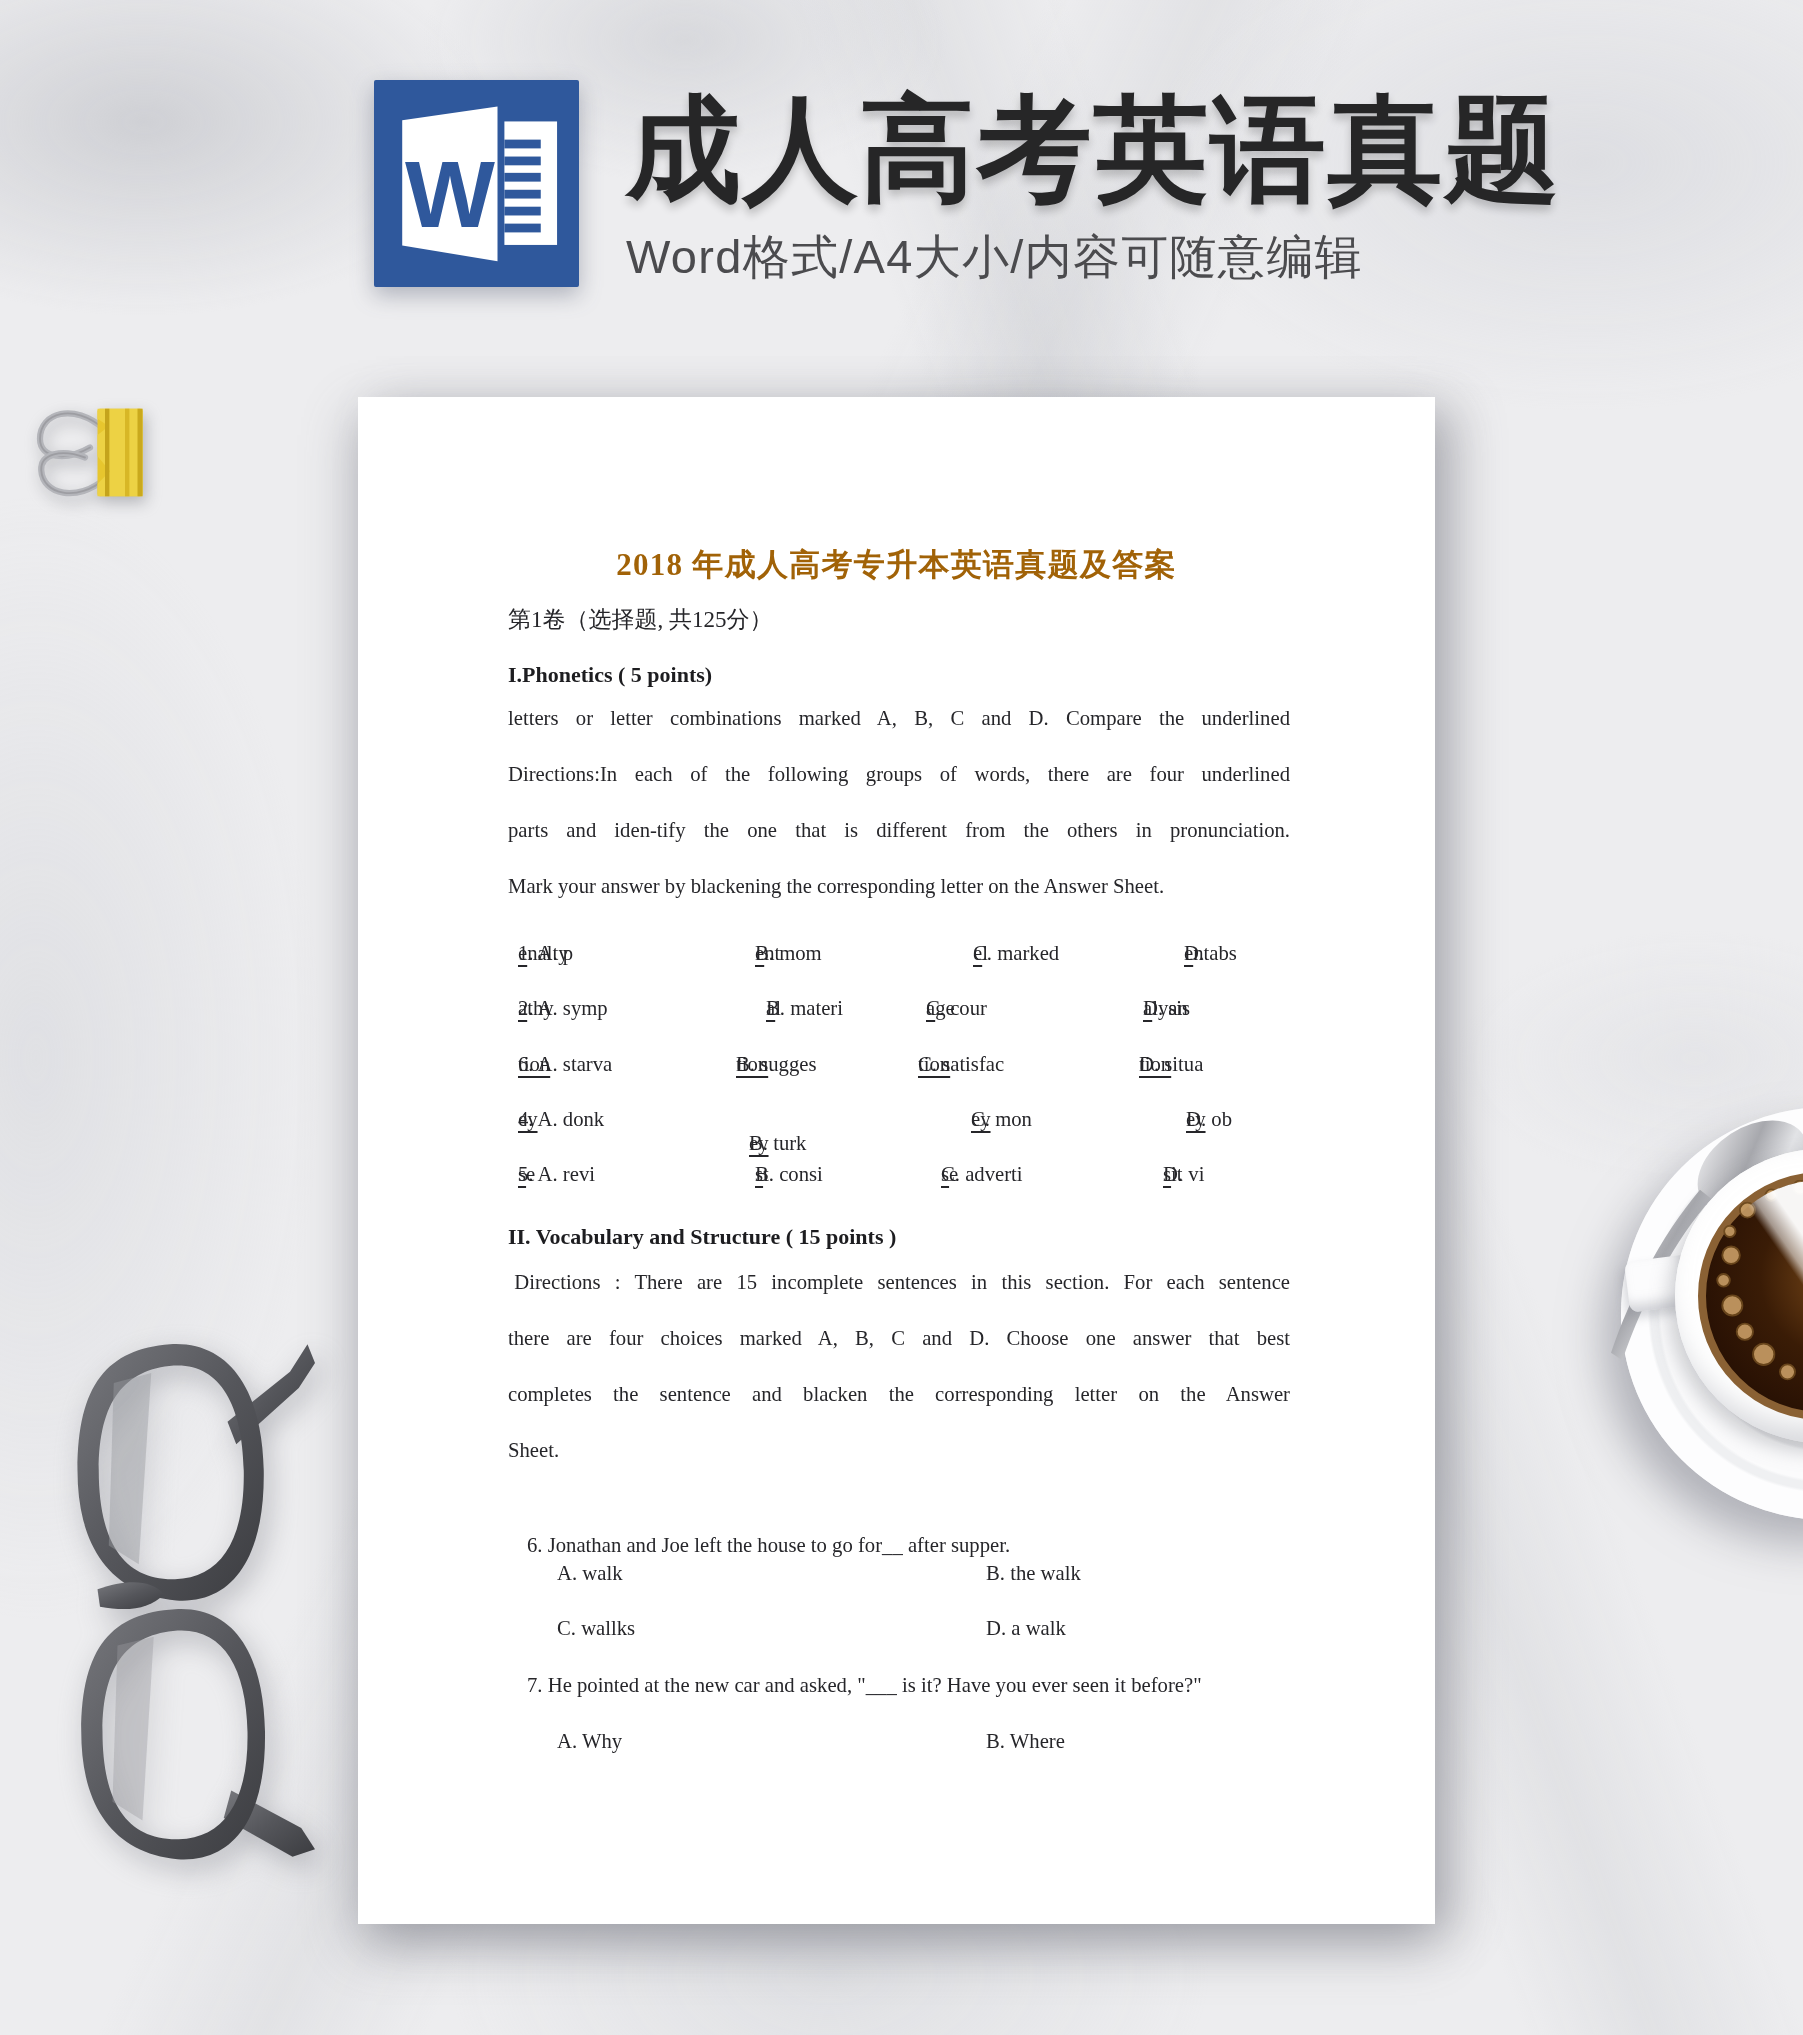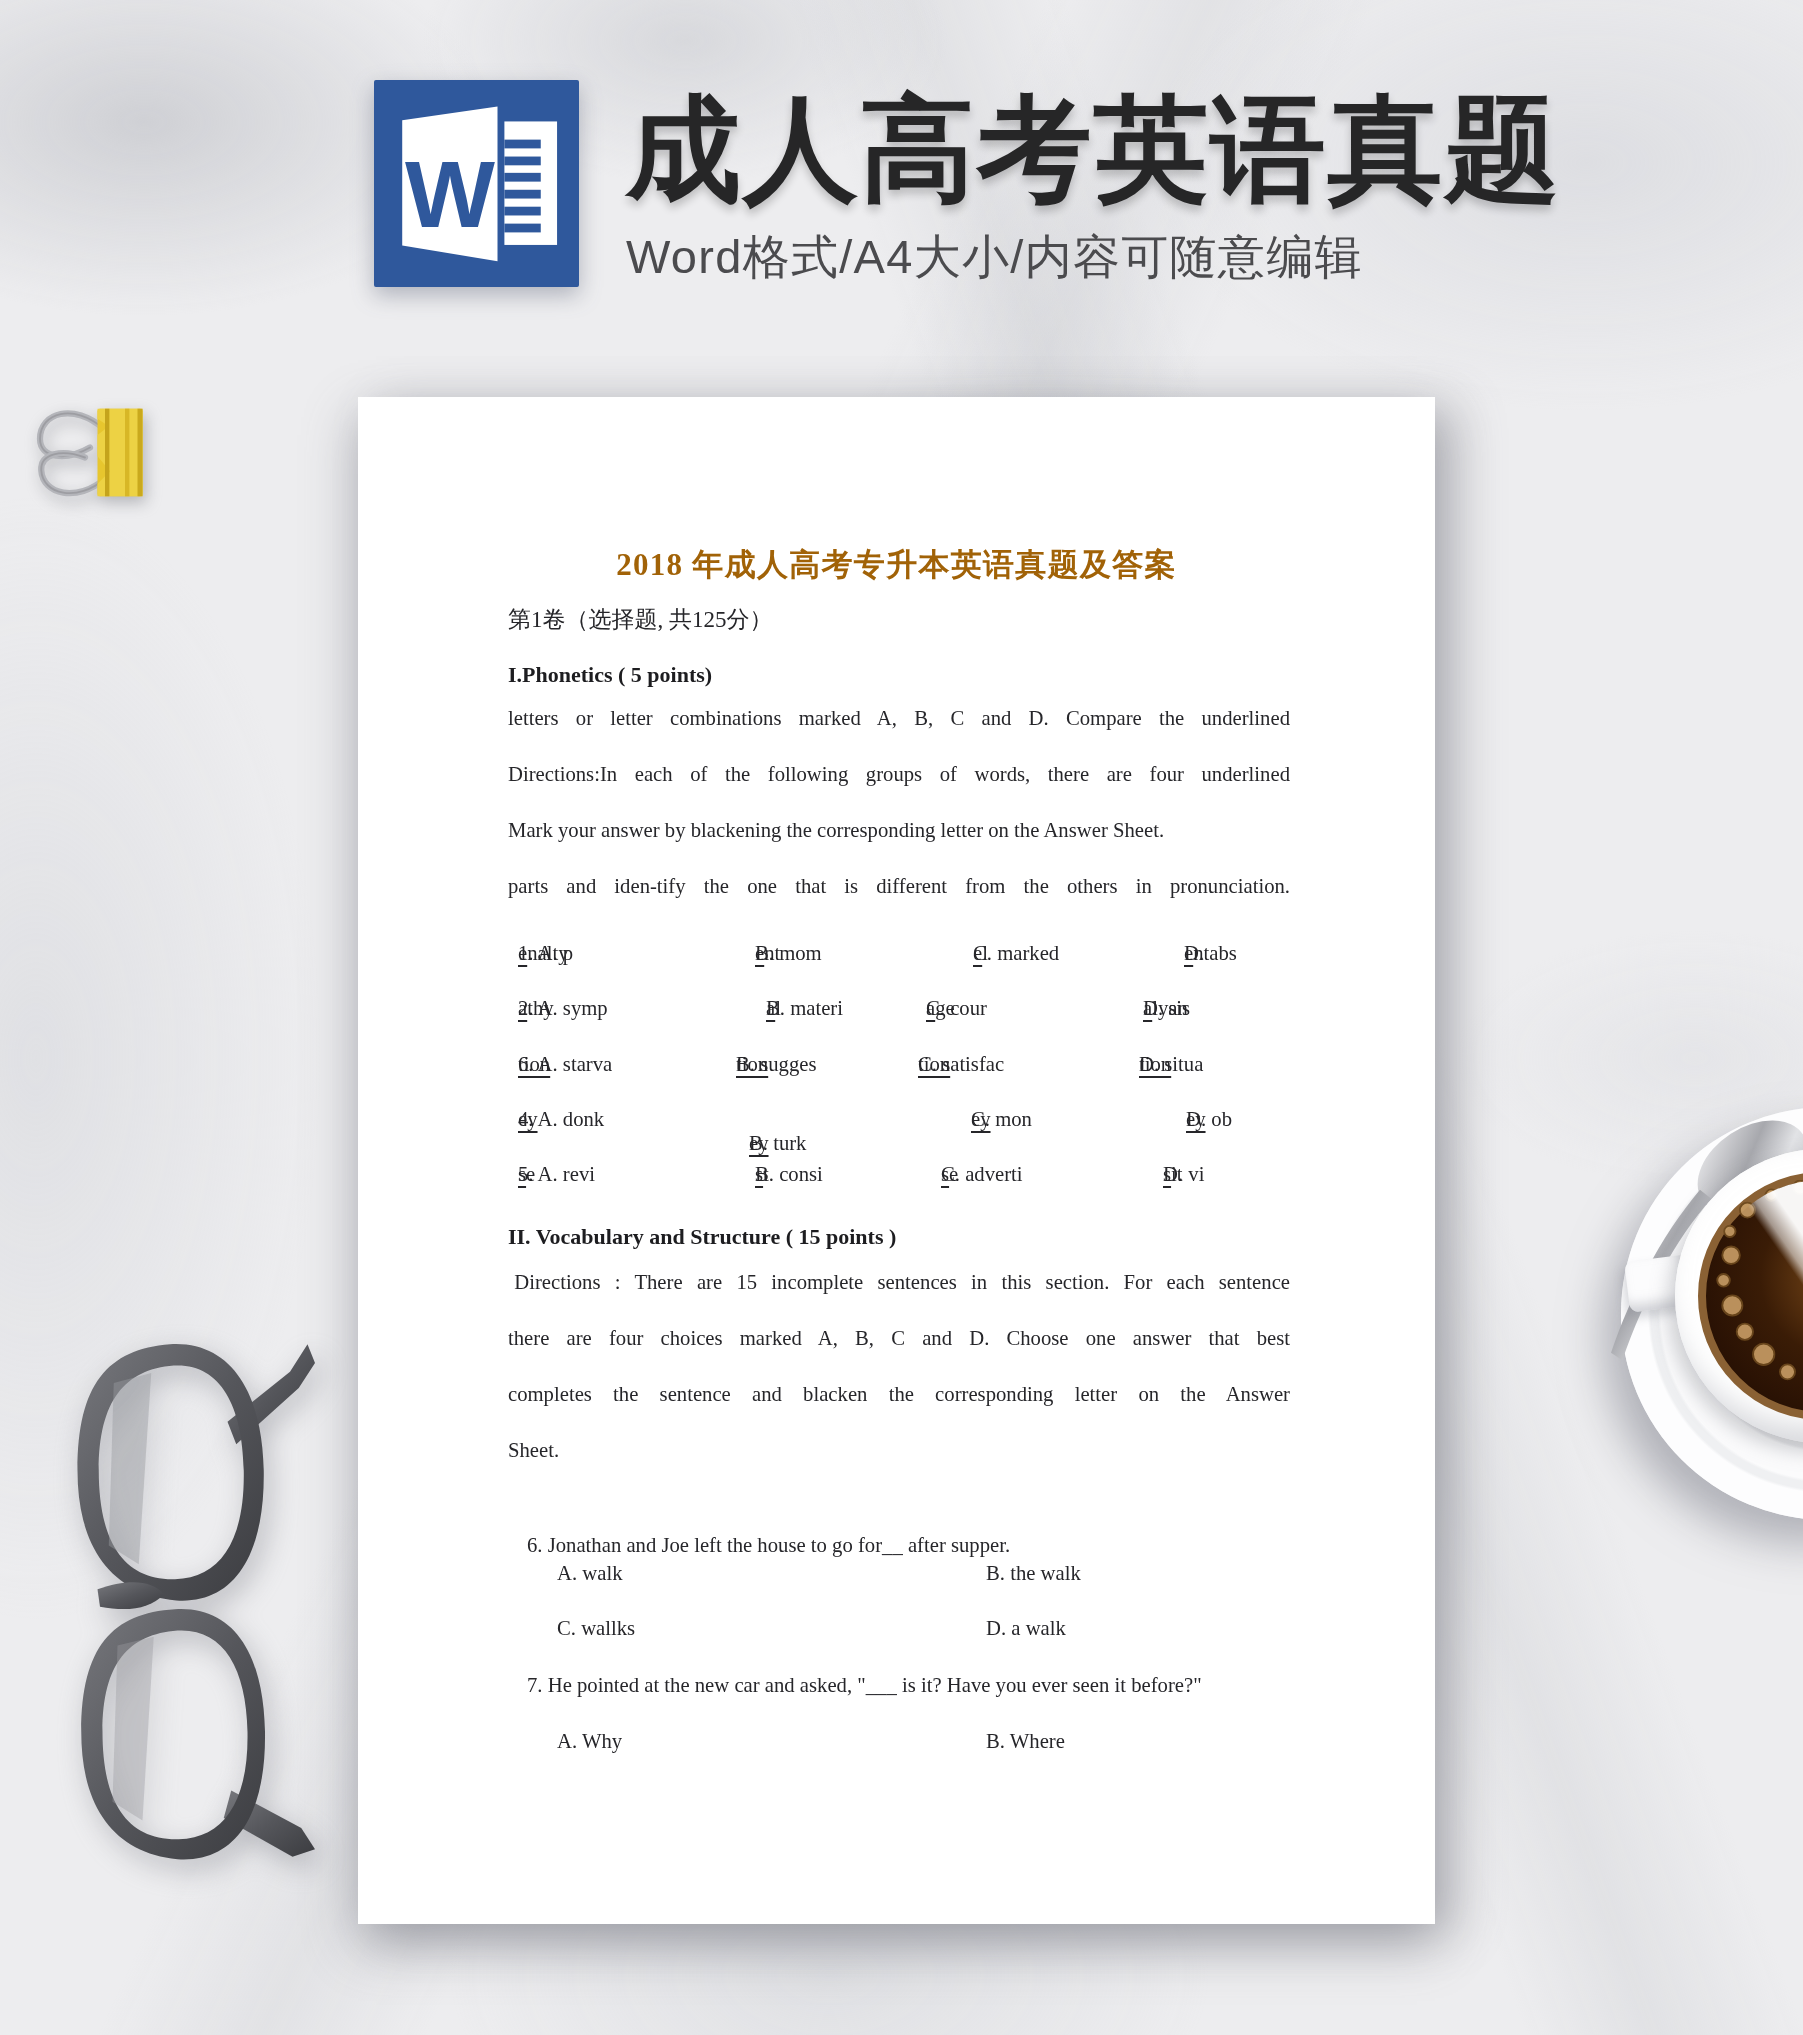--- a/index.html
+++ b/index.html
@@ -113,22 +113,22 @@
 </svg>
 
 <div class="page">
   <div class="doc-title">2018 年成人高考专升本英语真题及答案</div>
   <div class="kicker">第1卷（选择题, 共125分）</div>
 
   <div class="h1 s1">I.Phonetics ( 5 points)</div>
   <div class="para p1">
     <div class="pline">letters or letter combinations marked A, B, C and D. Compare the underlined</div>
     <div class="pline">Directions:In each of the following groups of words, there are four underlined</div>
+    <div class="pline">parts and iden-tify the one that is different from the others in pronunciation.</div>
     <div class="pline last">Mark your answer by blackening the corresponding letter on the Answer Sheet.</div>
-    <div class="pline">parts and iden-tify the one that is different from the others in pronunciation.</div>
   </div>
 
   <div class="prow r1">
     <span class="o1"><span>1. A. p</span><span class="u">e</span><span>nalty</span></span>
     <span class="o2"><span>B. mom</span><span class="u">e</span><span>nt</span></span>
     <span class="o3"><span>C. marked</span><span class="u">e</span><span>l</span></span>
     <span class="o4"><span>D. abs</span><span class="u">e</span><span>nt</span></span>
   </div>
   <div class="prow r2">
     <span class="o1"><span>2. A. symp</span><span class="u">a</span><span>thy</span></span>

